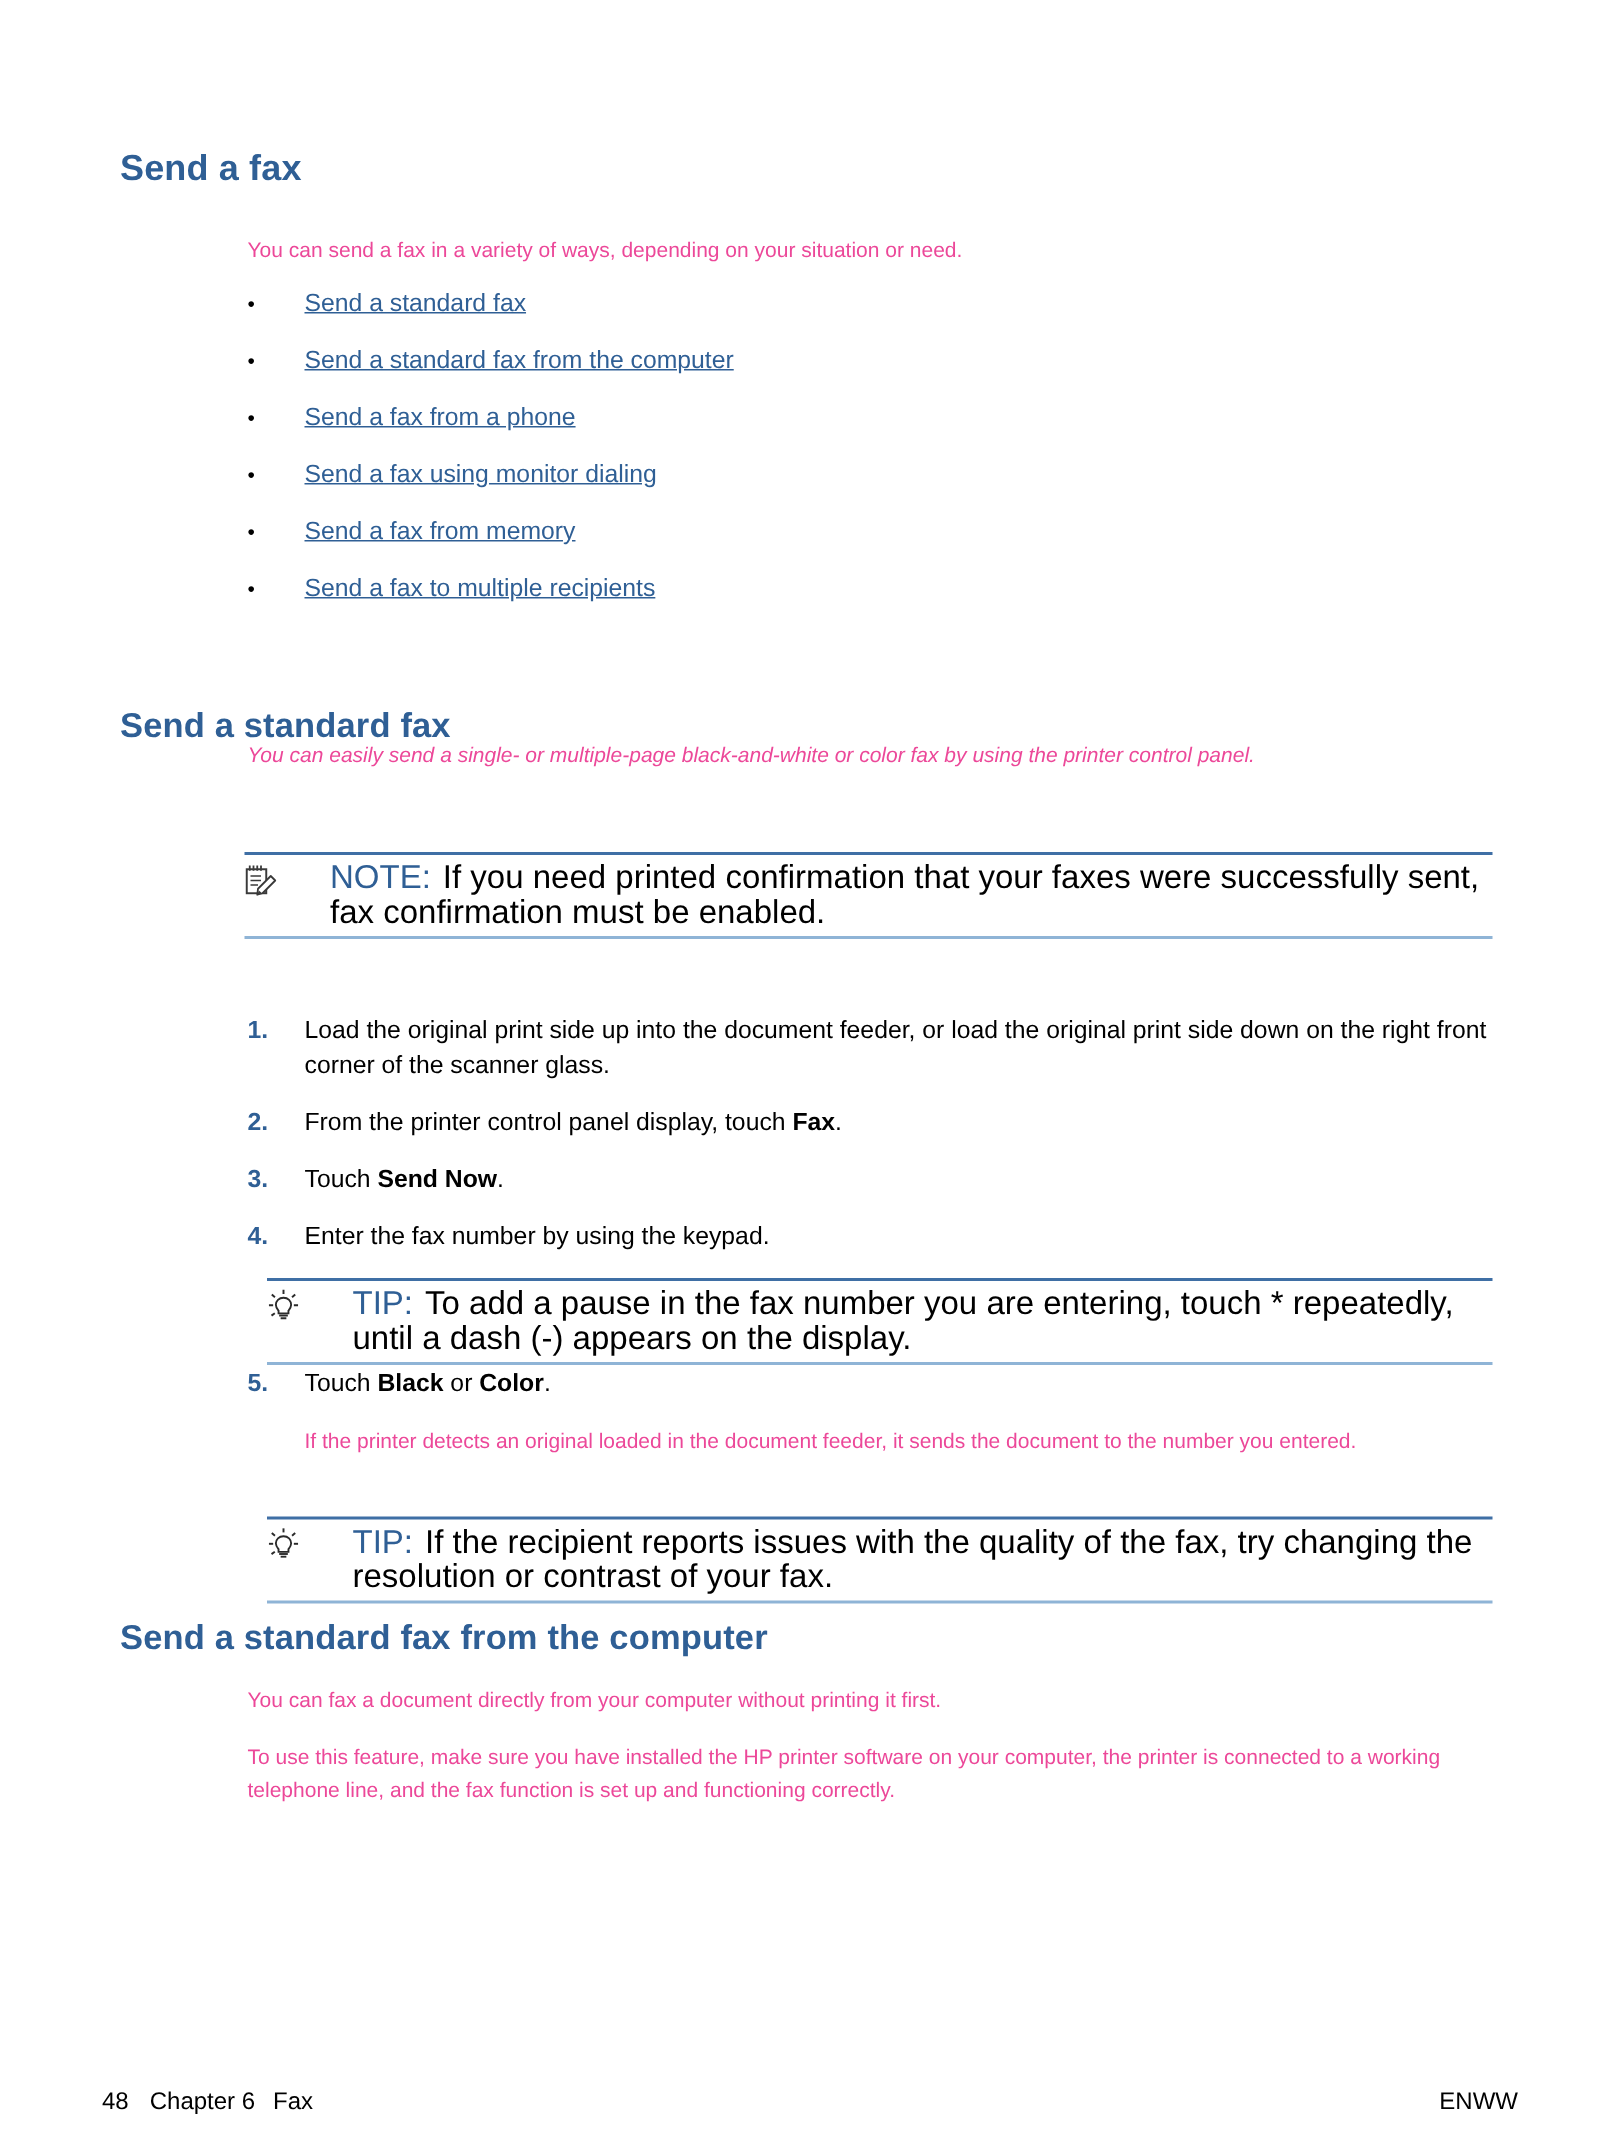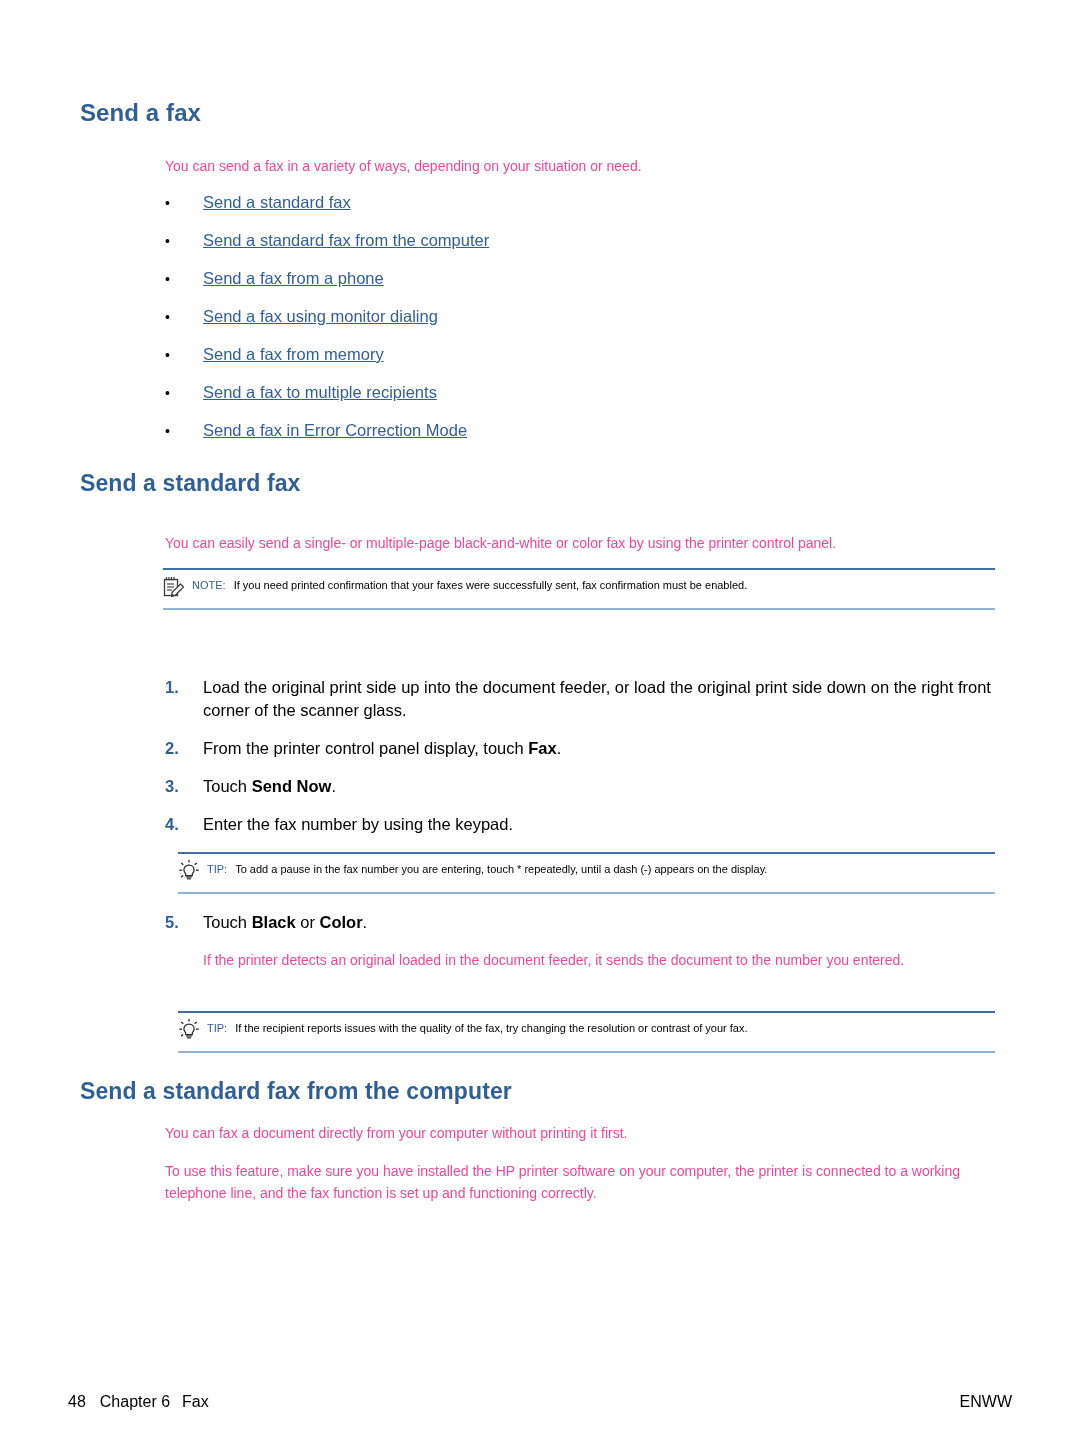--- a/index.html
+++ b/index.html
@@ -131,24 +131,25 @@
     display: flex;
     align-items: flex-start;
     padding: 4px 0 5px 0;
   }
   .admon-icon {
     width: 29px;
     flex: 0 0 29px;
     padding-top: 1px;
   }
   .admon-text {
-    font-size: 11px;
+    font-size: 22px;
     line-height: 22.5px;
     color: #000;
     flex: 1 1 auto;
+    margin-left: 28px;
   }
   .admon-label {
     color: #2F5F95;
     font-weight: normal;
     margin-right: 8px;
   }
 
   
   .footer {
     position: absolute;
@@ -193,29 +194,25 @@
       <a class="doclink">Send a fax using monitor dialing</a>
     </div>
     <div class="link-row">
       <span class="bullet"></span>
       <a class="doclink">Send a fax from memory</a>
     </div>
     <div class="link-row">
       <span class="bullet"></span>
       <a class="doclink">Send a fax to multiple recipients</a>
     </div>
-    <div class="link-row">
-      <span class="bullet"></span>
-      <a class="doclink">Send a fax in Error Correction Mode</a>
-    </div>
   </div>
 
   <h2 class="h2" style="position:absolute; left:80px; top:470px;">Send a standard fax</h2>
 
-  <p class="para" style="position:absolute; left:165px; top:532px; width:828px;">You can easily send a single- or multiple-page black-and-white or color fax by using the printer control panel.</p>
+  <p class="para" style="position:absolute; left:165px; top:492px; width:828px;font-style:italic;">You can easily send a single- or multiple-page black-and-white or color fax by using the printer control panel.</p>
 
   <div class="admon" style="left:163px; top:568px; width:832px;">
     <div class="rule-top"></div>
     <div class="admon-inner">
       <span class="admon-icon">
         <svg width="22" height="24" viewBox="0 0 22 24" aria-hidden="true">
           <rect x="1.5" y="4.5" width="13" height="16" fill="#ffffff" stroke="#3a3a3a" stroke-width="1.3"></rect>
           <line x1="3.5" y1="2" x2="3.5" y2="5.5" stroke="#3a3a3a" stroke-width="1.2"></line>
           <line x1="6.0" y1="2" x2="6.0" y2="5.5" stroke="#3a3a3a" stroke-width="1.2"></line>
           <line x1="8.5" y1="2" x2="8.5" y2="5.5" stroke="#3a3a3a" stroke-width="1.2"></line>

